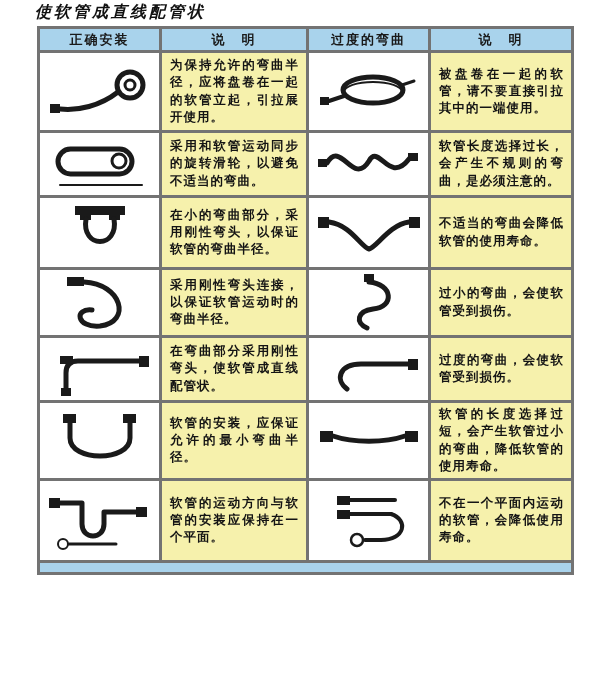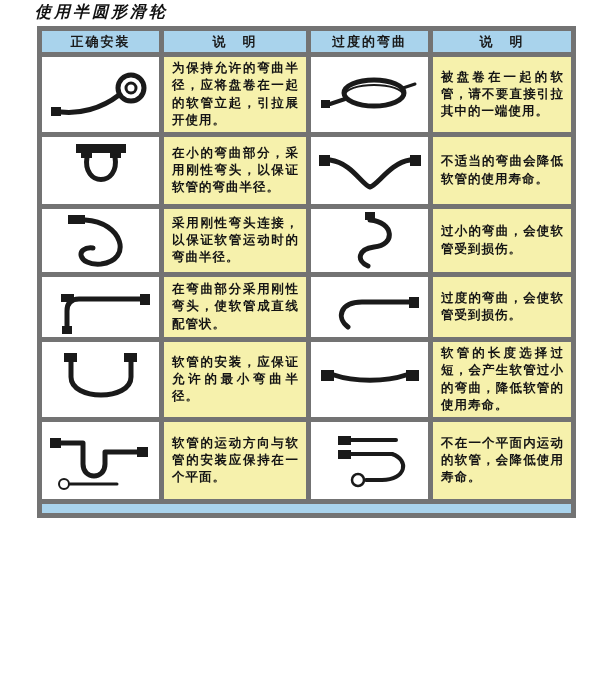--- a/index.html
+++ b/index.html
@@ -10,39 +10,39 @@
   .page-title{
     position:absolute;left:35px;top:2px;
     font-size:16px;font-weight:bold;font-style:italic;
     letter-spacing:3px;color:#111;
   }
   table.install-table{
     position:absolute;left:37px;top:26px;width:534px;
     border-collapse:collapse;table-layout:fixed;
   }
   .install-table th,.install-table td{
-    border:5px solid #737373;padding:0;overflow:hidden;
+    border:3px solid #737373;padding:0;overflow:hidden;
   }
   .install-table th{
     background:#a9d3ec;color:#1a1a1a;font-size:13px;font-weight:bold;
     height:21px;text-align:center;letter-spacing:2px;
   }
   td.img-cell{background:#ffffff;text-align:center;vertical-align:middle;}
   td.note-cell{
     background:#f6f1ac;color:#141414;vertical-align:middle;
     font-size:12.5px;font-weight:bold;line-height:1.38;
     padding:3px 7px 3px 8px;letter-spacing:1px;text-align:justify;
   }
   tr.footer-row td{background:#a9d3ec;height:9px;padding:0;}
   svg.illu{display:block;margin:0 auto;}
 </style>
 </head>
 <body>
 
-<div class="page-title">使用半圆形滑轮</div>
+<div class="page-title">使软管成直线配管状</div>
 
 <table class="install-table">
   <colgroup>
     <col style="width:122px">
       <col style="width:147px">
     <col style="width:122px">
       <col style="width:143px">
   </colgroup>
   <thead>
     <tr>
@@ -66,20 +66,38 @@
         <td class="img-cell">
           <svg class="illu" width="104" height="58" viewBox="0 0 104 58">
             <ellipse cx="56" cy="27" rx="30" ry="13" stroke="#1a1a1a" fill="none" stroke-linecap="round" stroke-linejoin="round" stroke-width="5"></ellipse>
             <ellipse cx="56" cy="29" rx="29" ry="10" stroke="#1a1a1a" fill="none" stroke-linecap="round" stroke-linejoin="round" stroke-width="2"></ellipse>
             <path d="M27 33 L 12 38" stroke="#1a1a1a" fill="none" stroke-linecap="round" stroke-linejoin="round" stroke-width="4"></path>
             <rect x="3" y="34" width="9" height="8" fill="#1a1a1a" stroke="none"></rect>
             <path d="M85 22 L 97 18" stroke="#1a1a1a" fill="none" stroke-linecap="round" stroke-linejoin="round" stroke-width="3"></path>
           </svg>
         </td>
         <td class="note-cell">被盘卷在一起的软管，请不要直接引拉其中的一端使用。</td>
+      </tr>
+      <tr style="height: 65px;">
+        <td class="img-cell">
+          <svg class="illu" width="104" height="58" viewBox="0 0 104 58">
+            <rect x="10" y="14" width="74" height="25" rx="12.5" stroke="#1a1a1a" fill="none" stroke-linecap="round" stroke-linejoin="round" stroke-width="5"></rect>
+            <circle cx="71" cy="26" r="7" stroke="#1a1a1a" fill="none" stroke-linecap="round" stroke-linejoin="round" stroke-width="3"></circle>
+            <line x1="12" y1="50" x2="94" y2="50" stroke="#1a1a1a" fill="none" stroke-linecap="round" stroke-linejoin="round" stroke-width="2"></line>
+          </svg>
+        </td>
+        <td class="note-cell">采用和软管运动同步的旋转滑轮，以避免不适当的弯曲。</td>
+        <td class="img-cell">
+          <svg class="illu" width="104" height="58" viewBox="0 0 104 58">
+            <rect x="1" y="24" width="9" height="8" fill="#1a1a1a" stroke="none"></rect>
+            <path d="M10 28 C 24 4, 36 52, 52 26 C 62 8, 72 50, 92 24" stroke="#1a1a1a" fill="none" stroke-linecap="round" stroke-linejoin="round" stroke-width="5"></path>
+            <rect x="91" y="18" width="10" height="8" fill="#1a1a1a" stroke="none"></rect>
+          </svg>
+        </td>
+        <td class="note-cell">软管长度选择过长，会产生不规则的弯曲，是必须注意的。</td>
       </tr>
       <tr style="height: 72px;">
         <td class="img-cell">
           <svg class="illu" width="104" height="58" viewBox="0 0 104 58">
             <rect x="27" y="2" width="50" height="9" fill="#1a1a1a" stroke="none"></rect>
             <rect x="32" y="10" width="11" height="6" fill="#1a1a1a" stroke="none"></rect>
             <rect x="61" y="10" width="11" height="6" fill="#1a1a1a" stroke="none"></rect>
             <path d="M38 15 C 33 45, 71 45, 66 15" stroke="#1a1a1a" fill="none" stroke-linecap="round" stroke-linejoin="round" stroke-width="5"></path>
           </svg>
         </td>

